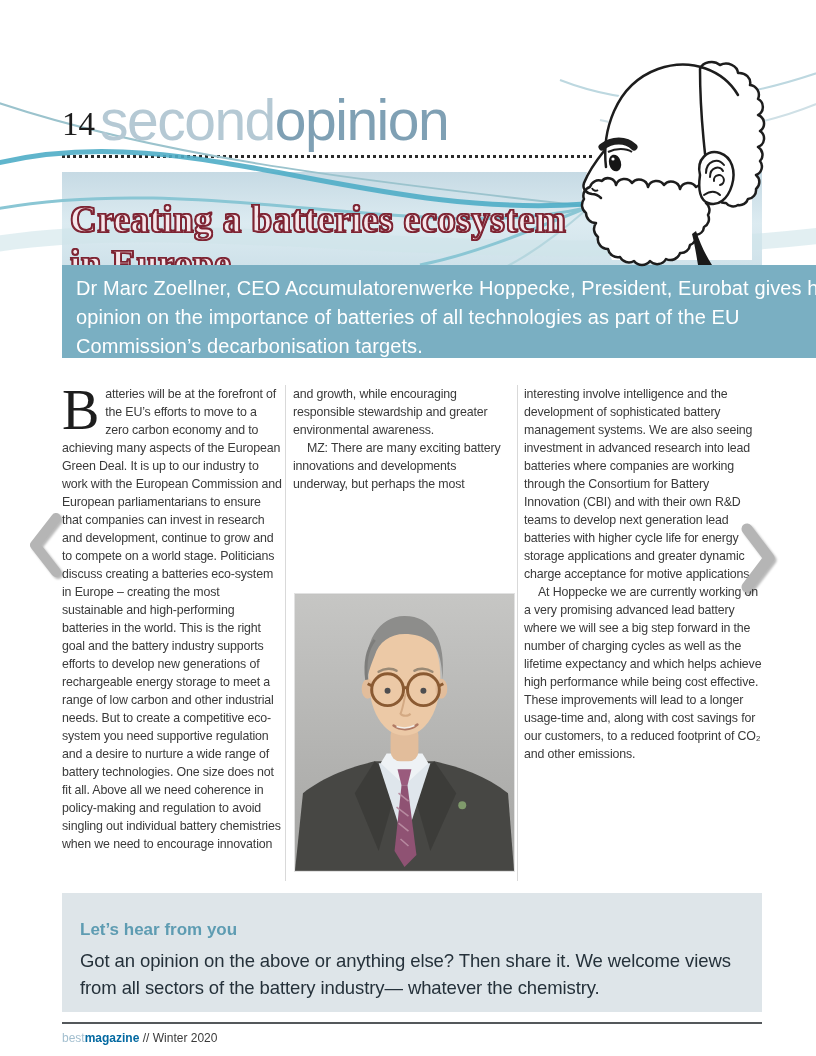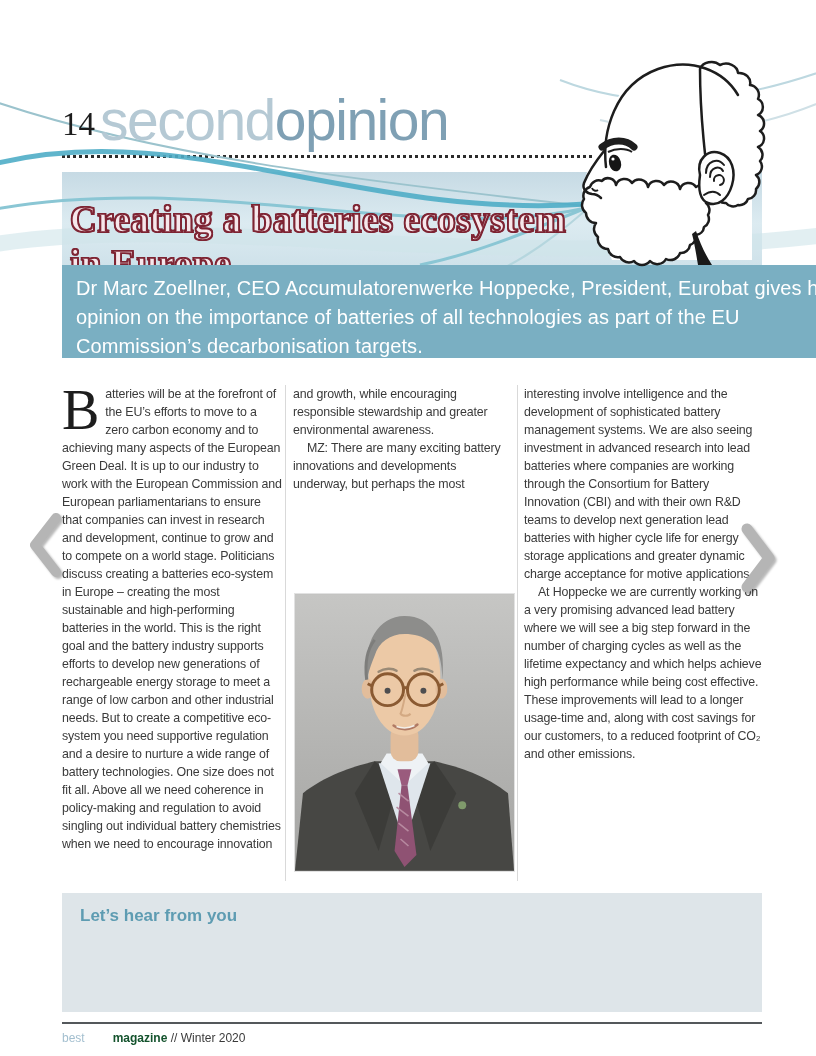--- a/index.html
+++ b/index.html
@@ -67,30 +67,30 @@
     position:absolute; left:294px; top:593px; width:221px; height:279px; z-index:1;
     border:1px solid #e2e2e2; background:#b7b7b5;
   }
   
   .chev { position:absolute; z-index:6; cursor:pointer; filter:drop-shadow(2px 2px 1px rgba(0,0,0,.28)); }
   .chev-left  { left:26px;  top:513px; }
   .chev-right { left:738px; top:523px; }
   
   .letters-box {
     position:absolute; left:62px; top:893px; width:700px; height:119px; z-index:1;
-    background:var(--box-bg,#dee5e9); padding:13px 20px 0 18px;
+    background:var(--box-bg,#dee5e9); padding:27px 20px 0 18px;
   }
   .letters-heading { font-size:17px; font-weight:700; color:var(--accent-teal,#5e9cb2); margin-bottom:7px; }
   .letters-body { font-size:18.5px; line-height:1.48; color:#25313a; letter-spacing:-0.1px; }
   .letters-contact { font-size:17px; font-weight:700; color:var(--accent-teal,#5e9cb2); margin-top:9px; }
   
   .footer-rule { position:absolute; left:62px; top:1022px; width:700px; height:2px; background:#54585b; }
   .footer { position:absolute; left:62px; top:1031px; font-size:12px; color:#3a3a3a; }
   .footer .brand-bold { color:var(--footer-brand,#a3bfcf); font-weight:400; }
-  .footer .brand-rest { color:#14532d; font-weight:700;margin-left:28px; }
+  .footer .brand-rest { color:#0369a1; font-weight:700; }
 </style>
 </head>
 <body>
 
 <div class="page">
 
   <svg class="waves" viewBox="0 0 816 260" fill="none">
     <path d="M-10,185 C200,150 480,215 826,175" stroke="#cfe4ea" stroke-width="16" opacity="0.6"></path>
     <path d="M-10,40 C150,95 350,120 586,146" stroke="#9bc3cd" stroke-width="2"></path>
     <path d="M-10,105 C180,55 360,160 586,144" stroke="#4fadc6" stroke-width="5" opacity="0.9"></path>
@@ -208,20 +208,21 @@
 
   <svg class="chev chev-left" width="38" height="64" viewBox="0 0 38 64">
     <polyline points="30,5 9,32 30,59" fill="none" stroke="#b5b5b5" stroke-width="10" stroke-linecap="round" stroke-linejoin="round"></polyline>
   </svg>
   <svg class="chev chev-right" width="40" height="70" viewBox="0 0 40 70">
     <polyline points="9,6 31,35 9,64" fill="none" stroke="#b5b5b5" stroke-width="11" stroke-linecap="round" stroke-linejoin="round"></polyline>
   </svg>
 
   <div class="letters-box">
     <div class="letters-heading">Let’s hear from you</div>
+    <div class="letters-body">Got an opinion on the above or anything else? Then share it. We welcome views from all sectors of the battery industry— whatever the chemistry.</div>
   </div>
 
   <div class="footer-rule"></div>
   <div class="footer">
     <span class="brand-bold">best</span><span class="brand-rest">magazine</span><span> // Winter 2020</span>
   </div>
 
 </div>
 
 </body></html>

